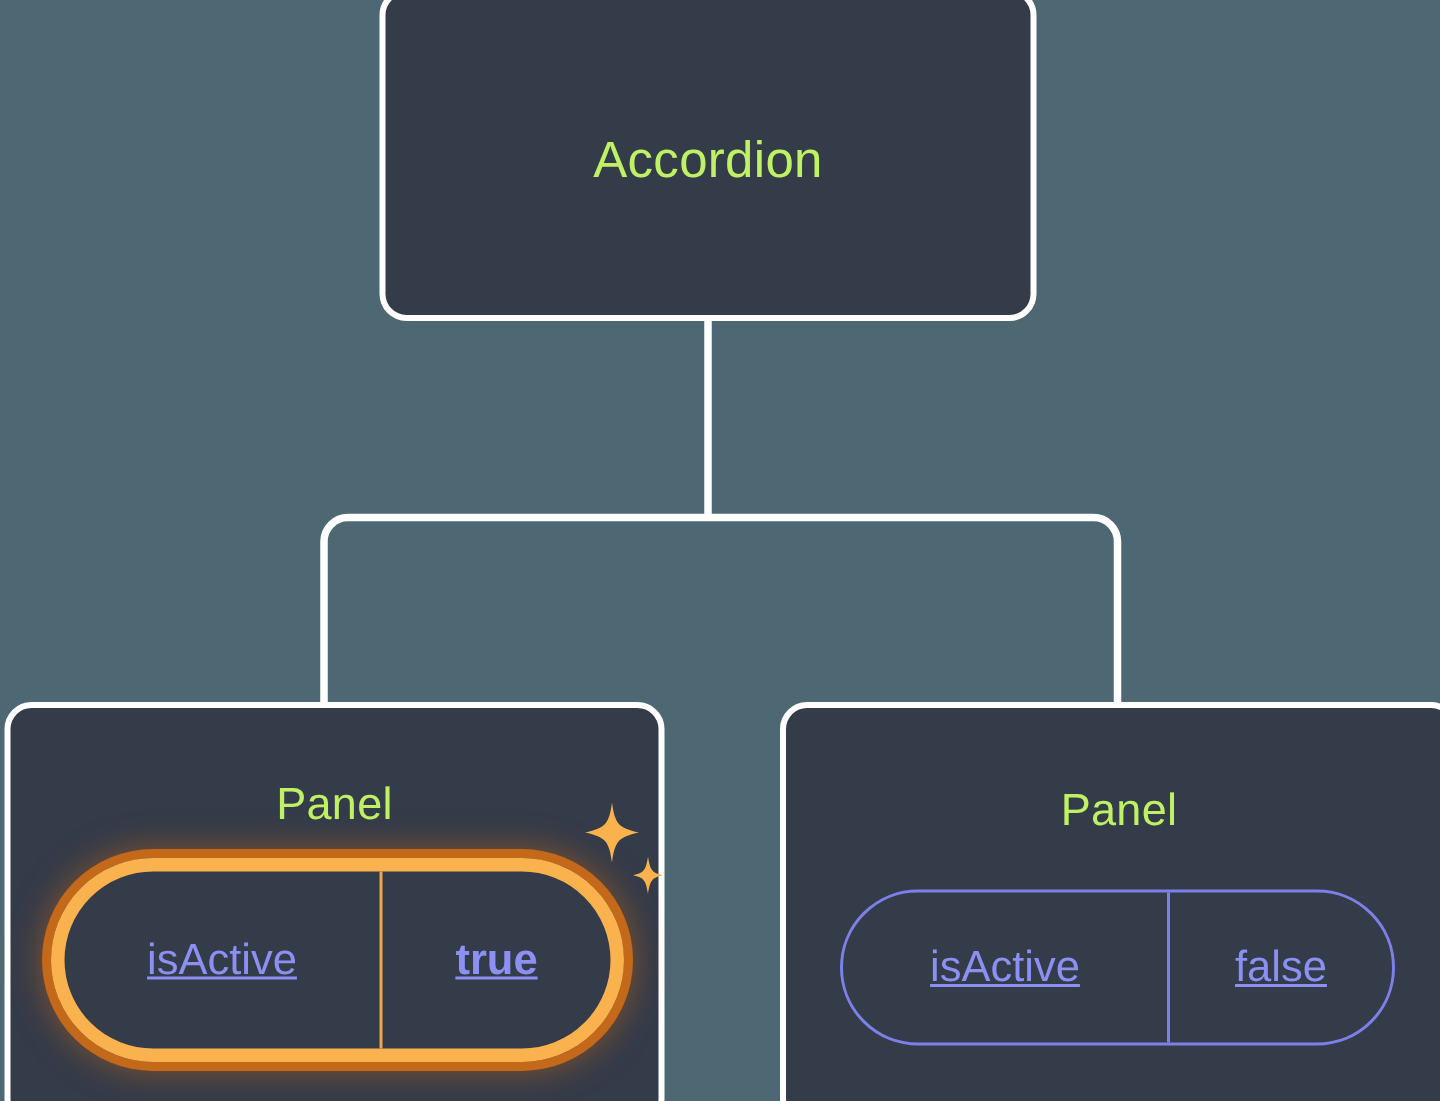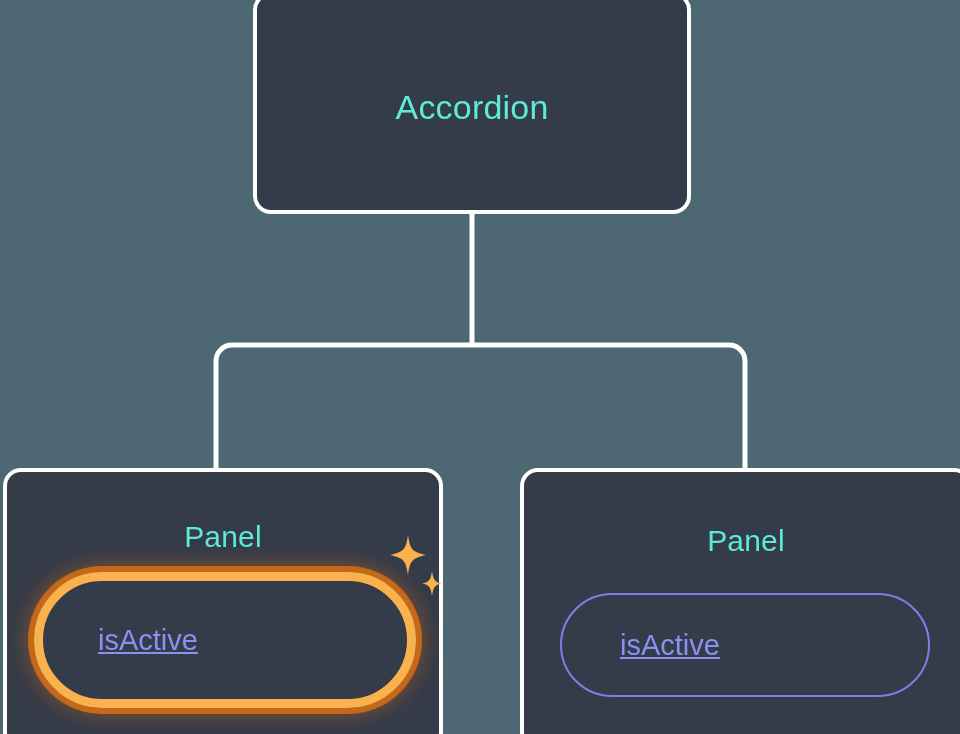--- a/index.html
+++ b/index.html
@@ -55,21 +55,21 @@
     top: 468px;
     width: 452px;
     height: 282px;
   }
 
   .node-title {
     position: absolute;
     left: 0;
     right: 0;
     text-align: center;
-    color: #5eead4;
+    color: #bef264;
     letter-spacing: 0.2px;
     white-space: nowrap;
   }
   .node-root .node-title {
     top: 92px;
     font-size: 34px;
   }
   .node-panel-left .node-title {
     top: 48px;
     font-size: 30px;
@@ -173,28 +173,30 @@
   <div class="node node-root">
     <div class="node-title">Accordion</div>
   </div>
 
   <div class="node node-panel-left">
     <div class="node-title">Panel</div>
   </div>
 
   <div class="pill pill-active pill-left">
     <div class="pill-key">isActive</div>
+    <div class="pill-val">true</div>
   </div>
 
   <svg class="sparkles" viewBox="0 0 60 72" width="60" height="72" aria-hidden="true">
     <path d="M22 2 C24 16 26 19 40 22 C26 25 24 28 22 42 C20 28 18 25 4 22 C18 19 20 16 22 2 Z" fill="#f9b24e"></path>
     <path d="M46 38 C47.4 47 48.6 49 56 50.5 C48.6 52 47.4 54 46 63 C44.6 54 43.4 52 36 50.5 C43.4 49 44.6 47 46 38 Z" fill="#f9b24e"></path>
   </svg>
 
   <div class="node node-panel-right">
     <div class="node-title">Panel</div>
 
     <div class="pill pill-plain pill-right">
       <div class="pill-key">isActive</div>
+      <div class="pill-val">false</div>
     </div>
   </div>
 
 </div>
 
 </body></html>

